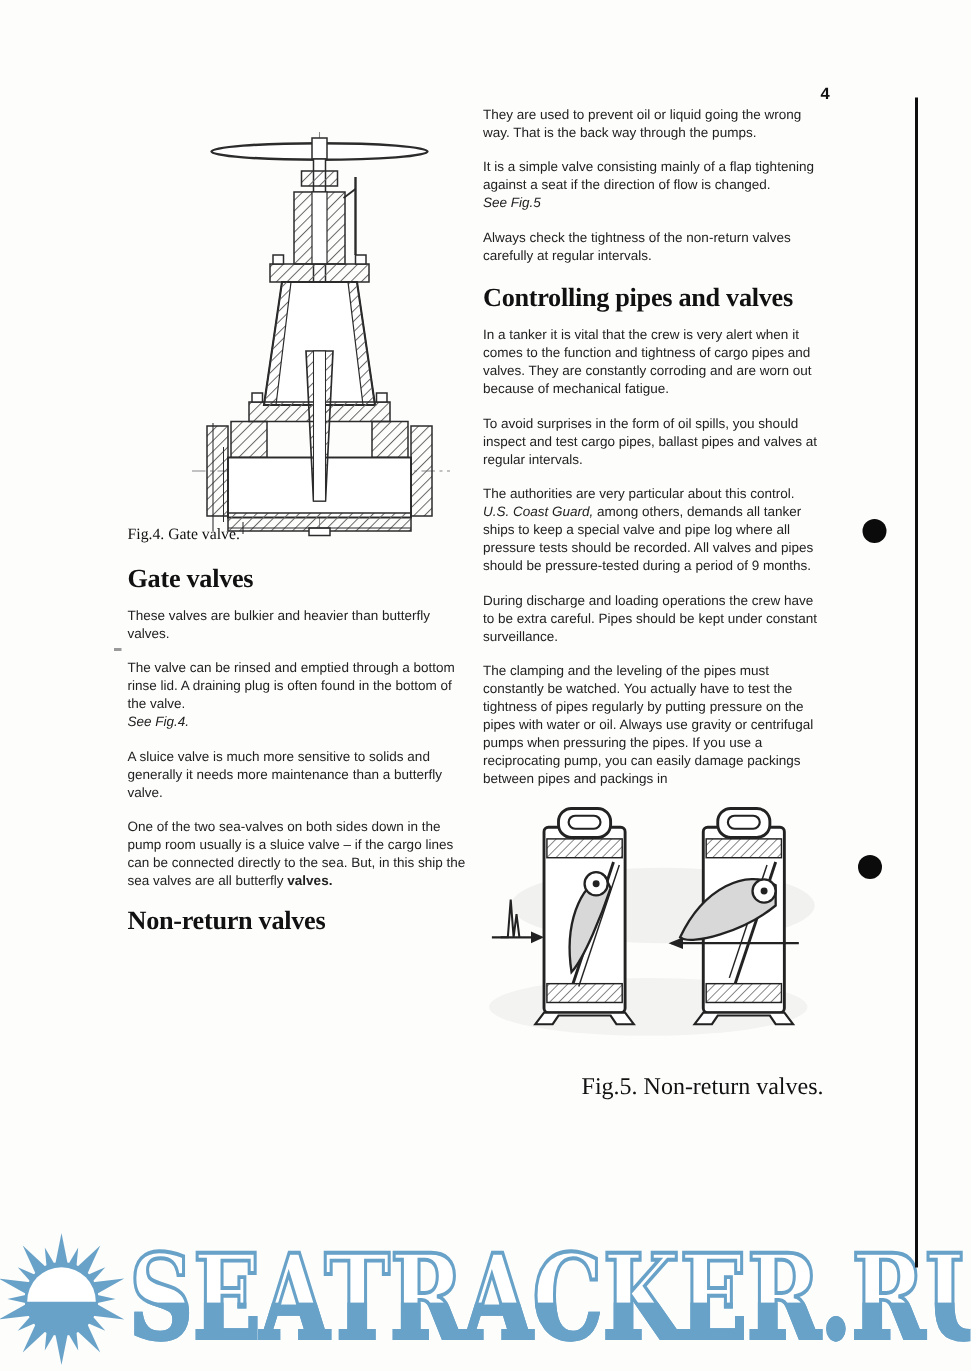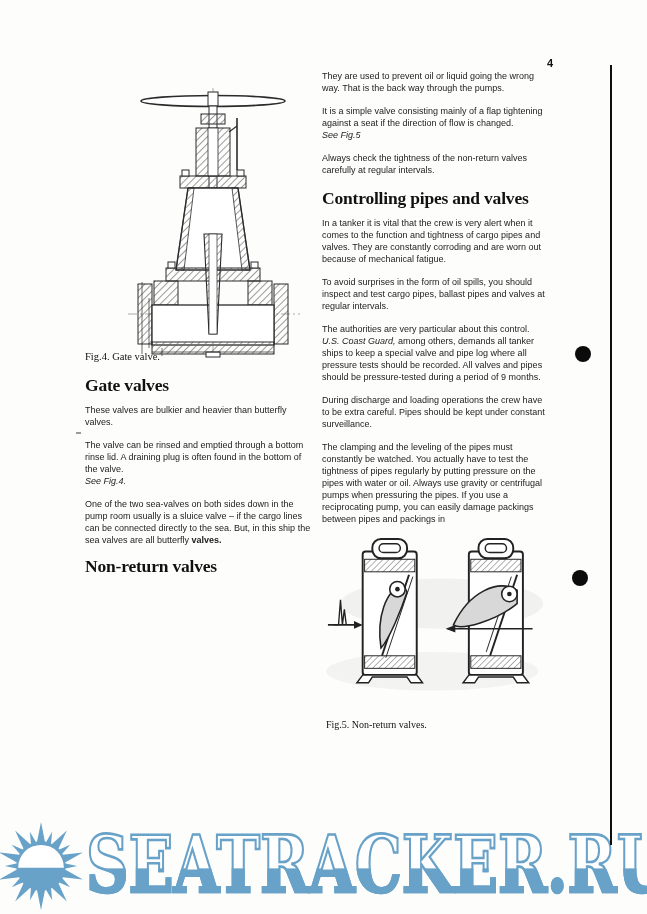--- a/index.html
+++ b/index.html
@@ -19,21 +19,21 @@
   .caption{
     font-family:"Liberation Serif", serif;font-size:10.5px;color:#111;
     margin:0 0 6px 0;
   }
   .ref{font-style:italic;display:block;}
   .pagenum{
     position:absolute;left:547px;top:57px;font-size:11px;font-weight:bold;color:#111;
   }
   .gate-figure{position:absolute;left:116px;top:86px;width:198px;height:272px;}
   .fig5-wrap{margin-top:4px;margin-left:4px;}
-  .fig5-caption{font-family:"Liberation Serif", serif;font-size:10px;color:#111;margin-top:8px;}
+  .fig5-caption{font-family:"Liberation Serif", serif;font-size:16px;color:#111;margin-top:8px;text-align:right;}
   .vline{position:absolute;left:610px;top:65px;width:2px;height:780px;background:#0e0e0e;z-index:6;}
   .dot{position:absolute;border-radius:50%;background:#0b0b0b;z-index:7;}
   .dot1{left:575px;top:346px;width:16px;height:16px;}
   .dot2{left:572px;top:570px;width:16px;height:16px;}
   .artifact{position:absolute;left:76px;top:432px;width:5px;height:1.5px;background:#9a9a9a;}
   .watermark{
     position:absolute;left:86px;bottom:9px;z-index:4;
     font-family:"DejaVu Serif", serif;font-weight:bold;font-size:59px;line-height:60px;
     white-space:nowrap;letter-spacing:0px;
     color:transparent;
@@ -107,20 +107,21 @@
   <line class="ln" x1="33" y1="212" x2="33" y2="262" stroke-width="0.7"></line>
   <line class="ln" x1="36" y1="266" x2="158" y2="266" stroke-width="0.7"></line>
   <line class="ln" x1="46" y1="262" x2="46" y2="270" stroke-width="0.7"></line>
 </svg>
 
 <div class="col left-col">
   <div class="caption">Fig.4. Gate valve.</div>
   <h2 class="serif-head">Gate valves</h2>
   <p>These valves are bulkier and heavier than butterfly valves.</p>
   <p><span>The valve can be rinsed and emptied through a bottom rinse lid. A draining plug is often found in the bottom of the valve.</span><i class="ref">See Fig.4.</i></p>
+  <p>A sluice valve is much more sensitive to solids and generally it needs more maintenance than a butterfly valve.</p>
   <p><span>One of the two sea-valves on both sides down in the pump room usually is a sluice valve – if the cargo lines can be connected directly to the sea. But, in this ship the sea valves are all butterfly </span><b>valves.</b></p>
   <h2 class="serif-head" style="margin-top:14px">Non-return valves</h2>
 </div>
 
 <div class="col right-col">
   <p>They are used to prevent oil or liquid going the wrong way. That is the back way through the pumps.</p>
   <p><span>It is a simple valve consisting mainly of a flap tightening against a seat if the direction of flow is changed.</span><i class="ref">See Fig.5</i></p>
   <p>Always check the tightness of the non-return valves carefully at regular intervals.</p>
   <h2 class="serif-head">Controlling pipes and valves</h2>
   <p>In a tanker it is vital that the crew is very alert when it comes to the function and tightness of cargo pipes and valves. They are constantly corroding and are worn out because of mechanical fatigue.</p>

